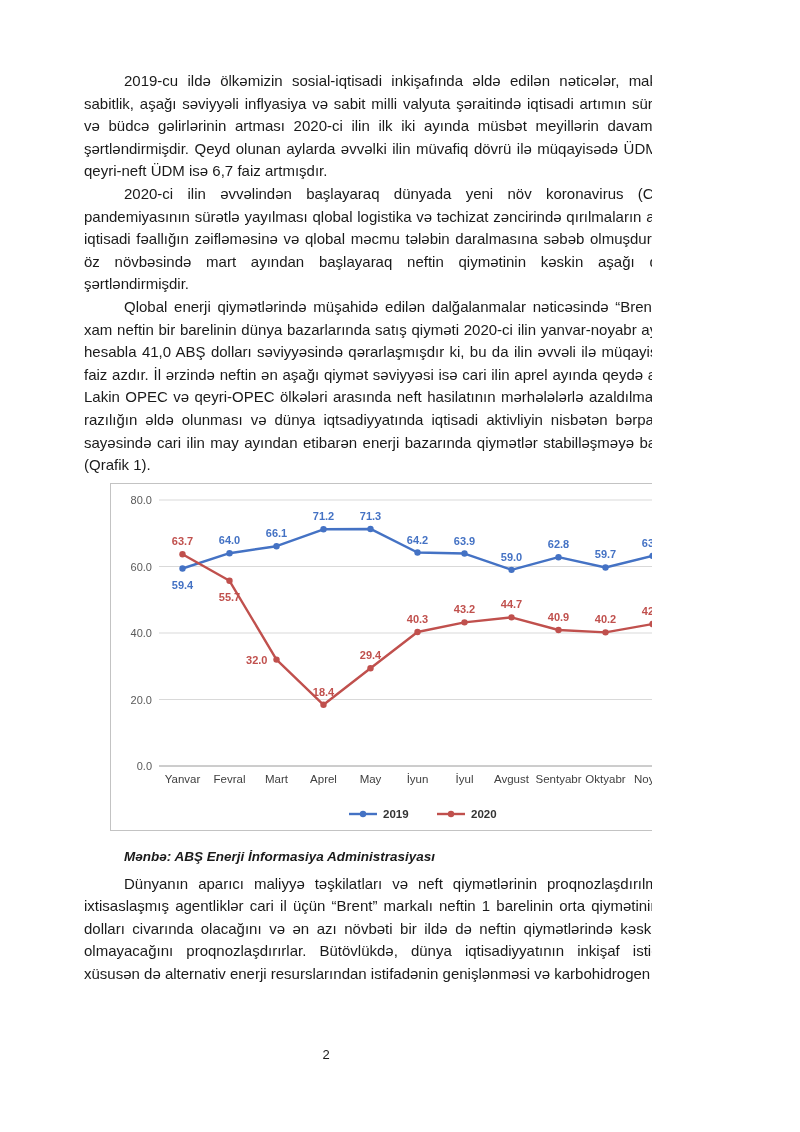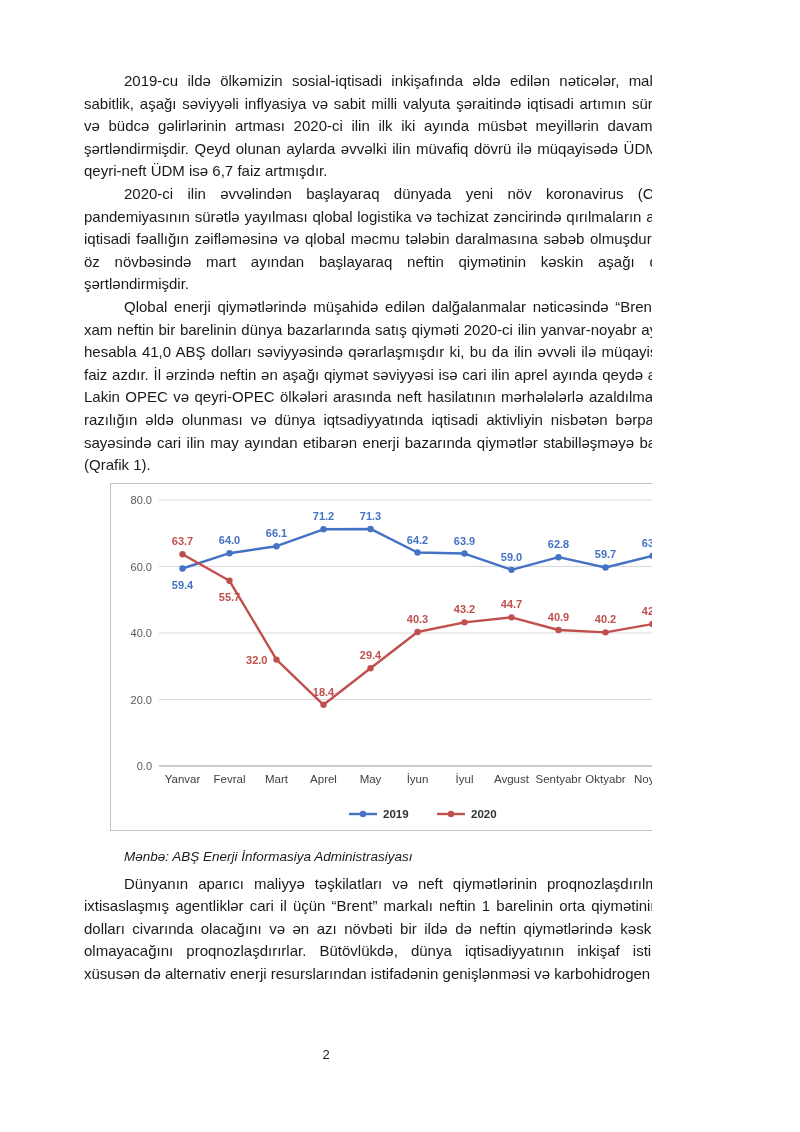--- a/index.html
+++ b/index.html
@@ -3,21 +3,21 @@
 <meta charset="utf-8">
 <style>
   html,body{margin:0;padding:0;background:#ffffff;}
   .page{position:relative;width:652px;height:1132px;background:#ffffff;
         font-family:"Liberation Sans",sans-serif;color:#1a1a1a;overflow:hidden;}
   .content{position:absolute;left:84px;top:70px;width:633px;}
   .body-par{margin:0;font-size:15px;line-height:22.6px;text-align:justify;text-indent:40px;}
   .chart-heading{margin:14px -10px 4px -10px;color:#2E74B5;font-size:14px;font-weight:bold;
                  text-align:center;line-height:23px;}
   .chart-box{margin:6px 0 0 26px;width:628px;border:1px solid #c3c3c3;background:#fff;box-sizing:border-box;}
-  .source-note{margin:16px 0 4px 40px;font-size:13.5px;font-style:italic;line-height:20px;}
+  .source-note{margin:16px 0 4px 40px;font-size:13.5px;font-style:italic;line-height:20px;font-weight:bold;}
   .after-par{margin-top:6px;}
   .page-number{position:absolute;left:0;right:0;bottom:70px;text-align:center;font-size:13px;}
 </style>
 </head>
 <body>
 
 <div class="page">
   <div class="content">
 
     <p class="body-par">2019-cu ildə ölkəmizin sosial-iqtisadi inkişafında əldə edilən nəticələr, makroiqtisadi sabitlik, aşağı səviyyəli inflyasiya və sabit milli valyuta şəraitində iqtisadi artımın sürətlənməsi və büdcə gəlirlərinin artması 2020-ci ilin ilk iki ayında müsbət meyillərin davam etməsini şərtləndirmişdir. Qeyd olunan aylarda əvvəlki ilin müvafiq dövrü ilə müqayisədə ÜDM 2,8 faiz, qeyri-neft ÜDM isə 6,7 faiz artmışdır.</p>

